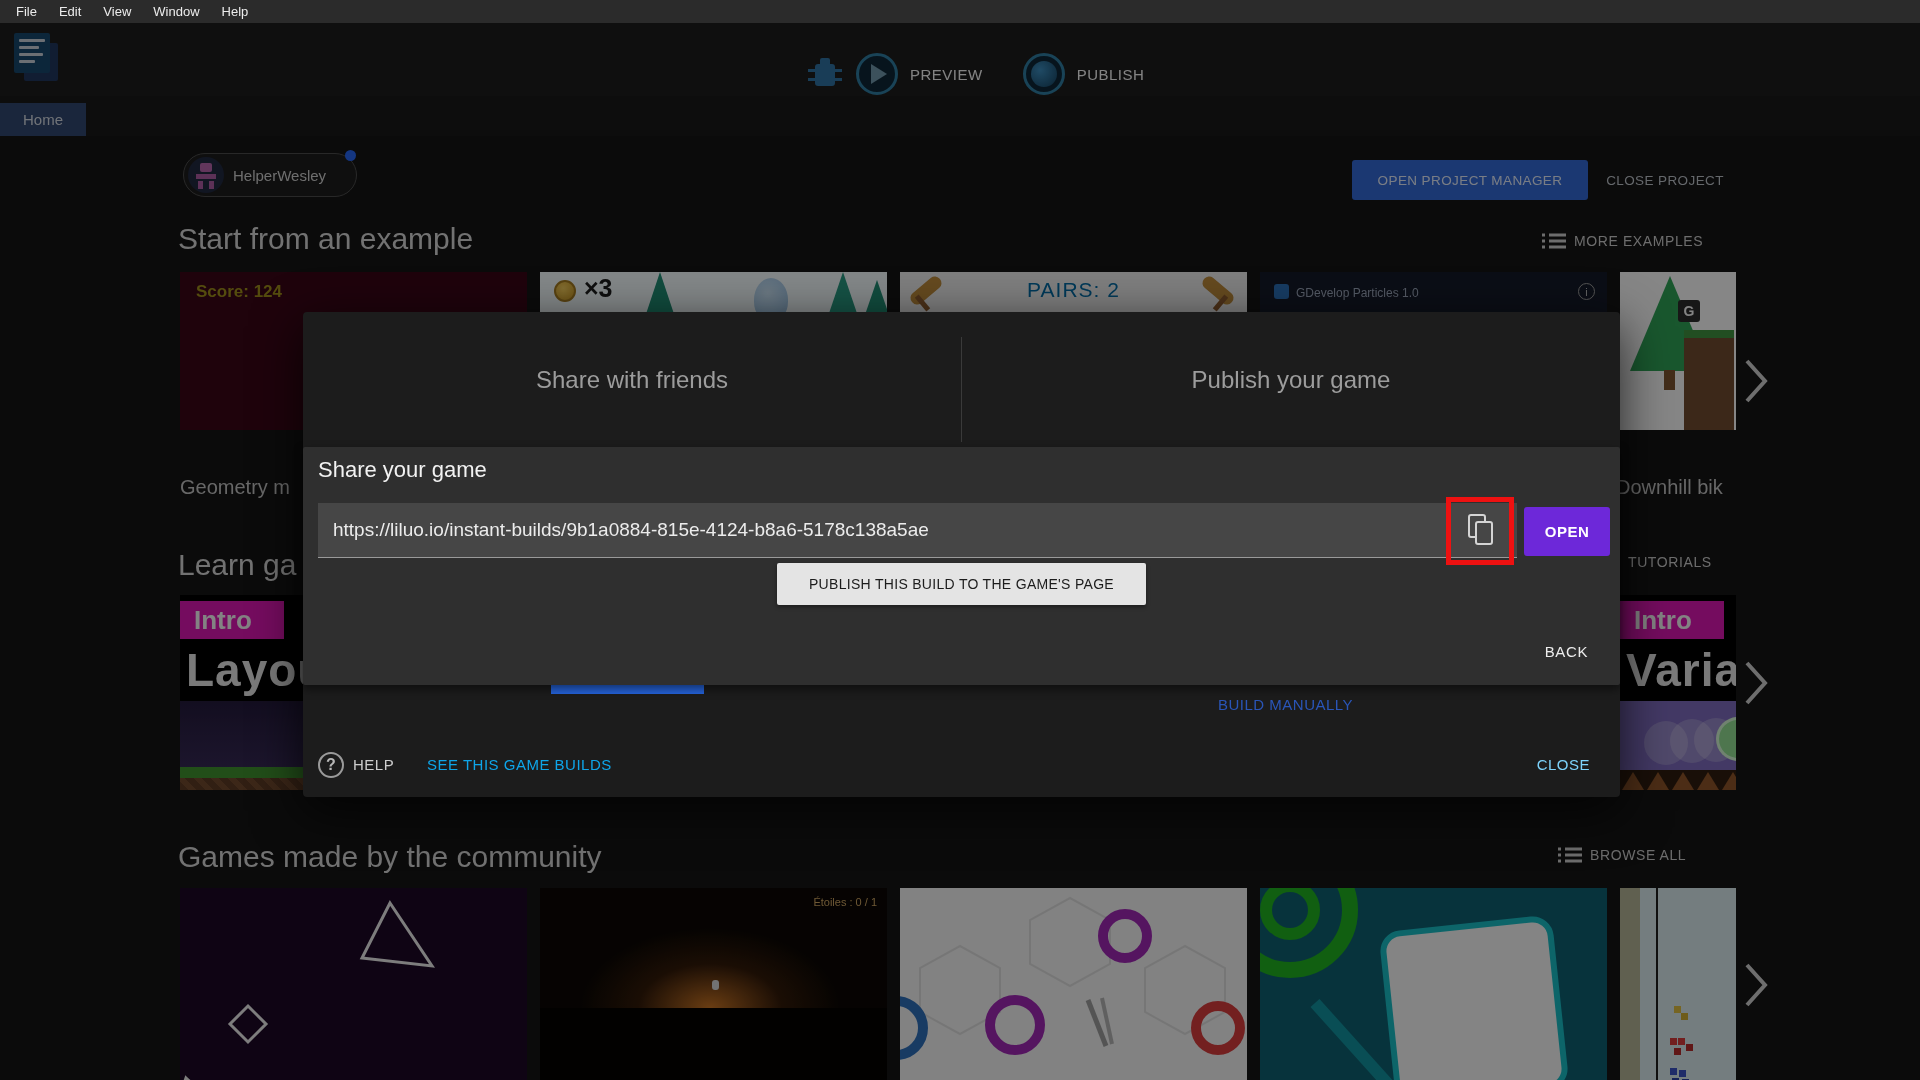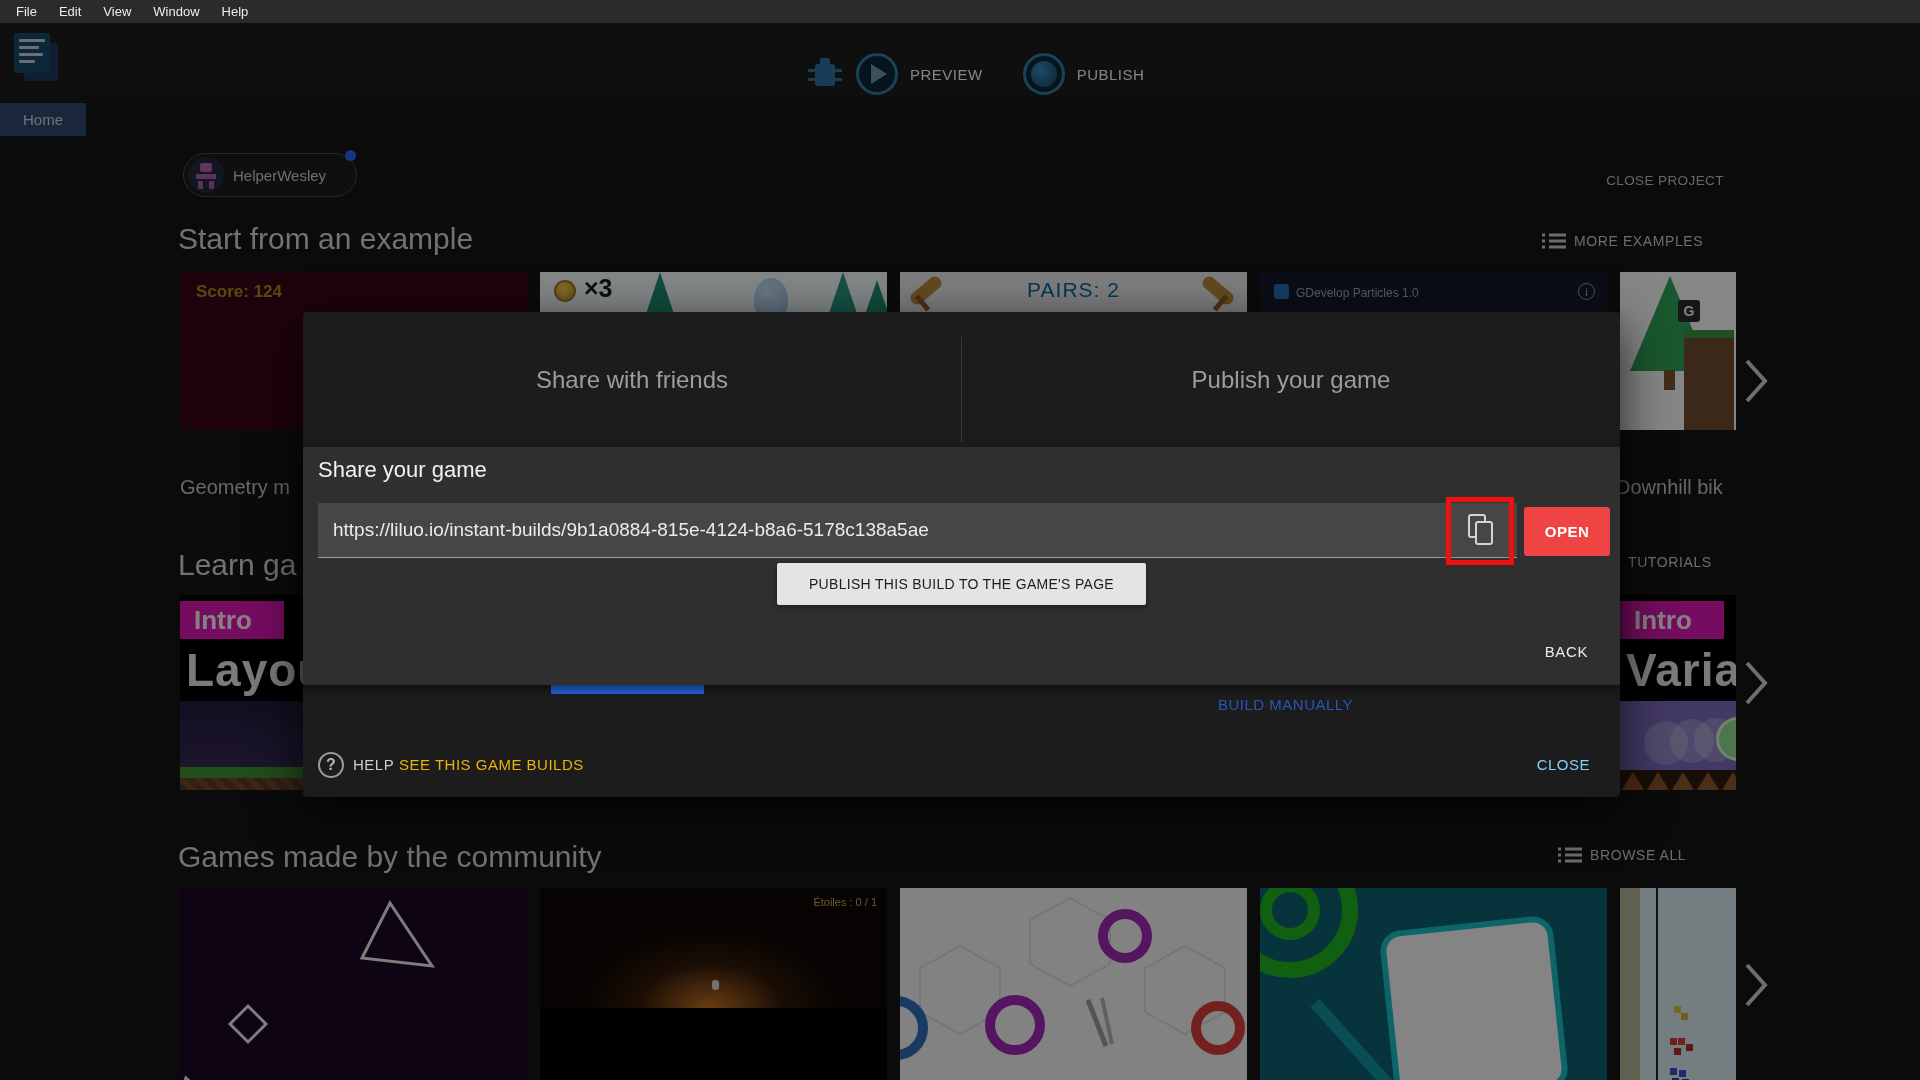--- a/index.html
+++ b/index.html
@@ -107,21 +107,21 @@
   .dlg-tab{position:absolute;top:0;height:135px;width:658px;display:flex;align-items:center;justify-content:center;color:#9c9c9c;font-size:24px}
   .dlg-divider{position:absolute;left:658px;top:25px;width:1px;height:105px;background:#3a3a3a}
   .dlg-panel{position:absolute;left:0;top:135px;width:1317px;height:238px;background:#2f2f2f;box-shadow:0 4px 10px rgba(0,0,0,.5);border-radius:2px}
   .panel-title{position:absolute;left:15px;top:10px;color:#f2f2f2;font-size:22px}
   .url-field{position:absolute;left:15px;top:56px;width:1199px;height:55px;background:#464646;border-bottom:1px solid #9a9a9a;display:flex;align-items:center;padding:0 60px 0 15px}
   .url-field input{width:100%;background:transparent;border:none;outline:none;color:#ececec;font-size:19px;font-family:inherit}
   .copy-btn{position:absolute;left:1153px;top:59px;width:48px;height:48px;background:transparent;border:none;cursor:pointer}
   .copy-back{position:absolute;left:12px;top:8px;width:18px;height:24px;border:2px solid #d4d4d4;border-radius:3px}
   .copy-front{position:absolute;left:19px;top:15px;width:18px;height:24px;border:2px solid #d4d4d4;border-radius:3px;background:#464646}
   .red-box{position:absolute;left:1143px;top:50px;width:68px;height:68px;border:5px solid #ee1111;z-index:3}
-  .btn-open{position:absolute;left:1221px;top:60px;width:86px;height:49px;background:#ef4444;border:none;border-radius:3px;color:#fff;font-size:15px;font-weight:bold;letter-spacing:.5px;font-family:inherit;cursor:pointer}
+  .btn-open{position:absolute;left:1221px;top:60px;width:86px;height:49px;background:#6d28d9;border:none;border-radius:3px;color:#fff;font-size:15px;font-weight:bold;letter-spacing:.5px;font-family:inherit;cursor:pointer}
   .btn-pubbuild{position:absolute;left:474px;top:116px;width:369px;height:42px;background:#e4e4e4;border:none;border-radius:2px;color:#1c1c1c;font-size:14px;letter-spacing:.3px;font-family:inherit;box-shadow:0 2px 4px rgba(0,0,0,.4);cursor:pointer}
   .btn-back{position:absolute;right:32px;top:196px;background:transparent;border:none;color:#ececec;font-size:15px;letter-spacing:.6px;font-family:inherit;cursor:pointer}
   .tab-indicator{position:absolute;left:248px;top:373px;width:153px;height:9px;background:#2563da}
   .build-manually{position:absolute;left:915px;top:384px;background:transparent;border:none;color:#2a55b8;font-size:15px;letter-spacing:.5px;font-family:inherit}
   .help-circle{position:absolute;left:15px;top:440px;width:26px;height:26px;border:2px solid #9a9a9a;border-radius:50%;color:#b8b8b8;font-size:16px;font-weight:bold;display:flex;align-items:center;justify-content:center;background:transparent}
   .ft-btn{position:absolute;top:444px;background:transparent;border:none;font-size:15px;letter-spacing:.5px;font-family:inherit;cursor:pointer}
 </style>
 </head>
 <body>
 
@@ -171,20 +171,21 @@
   <div class="user-chip">
     <div class="chip-avatar">
       <div class="rb-head"></div>
       <div class="rb-body"></div>
       <div class="rb-leg1"></div>
       <div class="rb-leg2"></div>
     </div>
     <span class="chip-name">HelperWesley</span>
   </div>
   <div class="chip-dot"></div>
+  <button class="btn-openpm">OPEN PROJECT MANAGER</button>
   <button class="btn-closeproj">CLOSE PROJECT</button>
 
   <div class="sec-title" style="left:178px;top:222px">Start from an example</div>
   <div class="sec-action" style="left:1542px;top:232px">
     <svg width="24" height="18" viewBox="0 0 24 18">
         <g stroke="#c6c6c6" stroke-width="3">
           <line x1="0" y1="3" x2="3" y2="3"></line>
           <line x1="7" y1="3" x2="24" y2="3"></line>
           <line x1="0" y1="9" x2="3" y2="9"></line>
           <line x1="7" y1="9" x2="24" y2="9"></line>
@@ -351,17 +352,17 @@
         <span class="copy-front"></span>
       </button>
       <div class="red-box"></div>
       <button class="btn-open">OPEN</button>
       <button class="btn-pubbuild">PUBLISH THIS BUILD TO THE GAME'S PAGE</button>
       <button class="btn-back">BACK</button>
     </div>
 
     <button class="help-circle">?</button>
     <button class="ft-btn" style="left:50px;color:#cdcdcd">HELP</button>
-    <button class="ft-btn" style="left:96px;color:#eab308">SEE THIS GAME BUILDS</button>
+    <button class="ft-btn" style="left:124px;color:#0ea5e9">SEE THIS GAME BUILDS</button>
     <button class="ft-btn" style="right:30px;color:#7dd3fc">CLOSE</button>
   </div>
 
 </div>
 
 </body></html>

